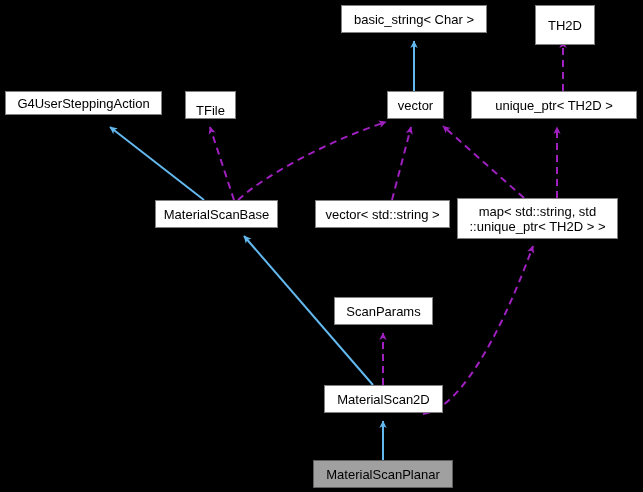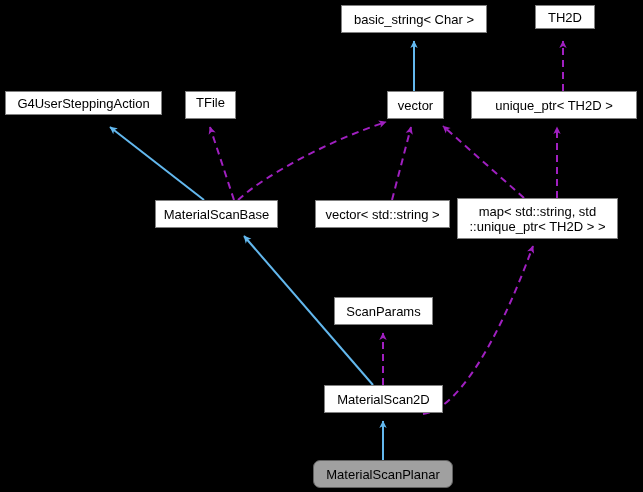--- a/index.html
+++ b/index.html
@@ -31,21 +31,21 @@
     align-items: center;
     justify-content: center;
     text-align: center;
     border: 1px solid #808080;
     background: #ffffff;
     color: #000000;
     font-size: 13px;
     line-height: 15px;
     letter-spacing: 0px;
     white-space: pre-line;
-    padding: 8px 6px;
+    padding: 0 6px;
     z-index: 5;
   }
   .node.highlight {
     background: #a0a0a0;
     border: 1px solid #606060;
   }
   .node-label {
     display: block;
     white-space: pre-line;
   }
@@ -73,26 +73,26 @@
         <path d="M 238,200 C 265,175 330,140 386,122" fill="none" stroke="#a020c0" stroke-width="2" stroke-dasharray="7,5" marker-end="url(#arrow-purple)"></path>
         <path d="M 392,200 L 411,127" fill="none" stroke="#a020c0" stroke-width="2" stroke-dasharray="7,5" marker-end="url(#arrow-purple)"></path>
         <path d="M 524,198 L 443,126" fill="none" stroke="#a020c0" stroke-width="2" stroke-dasharray="7,5" marker-end="url(#arrow-purple)"></path>
         <path d="M 557,198 L 557,127" fill="none" stroke="#a020c0" stroke-width="2" stroke-dasharray="7,5" marker-end="url(#arrow-purple)"></path>
         <path d="M 383,385 L 383,333" fill="none" stroke="#a020c0" stroke-width="2" stroke-dasharray="7,5" marker-end="url(#arrow-purple)"></path>
         <path d="M 423,414 C 455,410 495,350 533,246" fill="none" stroke="#a020c0" stroke-width="2" stroke-dasharray="7,5" marker-end="url(#arrow-purple)"></path>
       </g>
   </svg>
   <div id="nodes-group">
       <div class="node" style="left: 341px; top: 5px; width: 146px; height: 28px;"><span class="node-label">basic_string&lt; Char &gt;</span></div>
-      <div class="node" style="left: 535px; top: 5px; width: 60px; height: 24px;"><span class="node-label">TH2D</span></div>
+      <div class="node" style="left: 535px; top: 5px; width: 60px; height: 40px;"><span class="node-label">TH2D</span></div>
       <div class="node" style="left: 5px; top: 91px; width: 157px; height: 24px;"><span class="node-label">G4UserSteppingAction</span></div>
       <div class="node" style="left: 185px; top: 91px; width: 51px; height: 28px; align-items: flex-end;"><span class="node-label">TFile</span></div>
       <div class="node" style="left: 387px; top: 91px; width: 57px; height: 28px;"><span class="node-label">vector</span></div>
       <div class="node" style="left: 471px; top: 91px; width: 166px; height: 28px; align-items: center;"><span class="node-label">unique_ptr&lt; TH2D &gt;</span></div>
       <div class="node" style="left: 155px; top: 200px; width: 123px; height: 28px;"><span class="node-label">MaterialScanBase</span></div>
       <div class="node" style="left: 315px; top: 200px; width: 135px; height: 28px;"><span class="node-label">vector&lt; std::string &gt;</span></div>
       <div class="node" style="left: 457px; top: 198px; width: 161px; height: 41px;"><span class="node-label">map&lt; std::string, std
 ::unique_ptr&lt; TH2D &gt; &gt;</span></div>
       <div class="node" style="left: 334px; top: 297px; width: 99px; height: 28px;"><span class="node-label">ScanParams</span></div>
       <div class="node" style="left: 324px; top: 385px; width: 119px; height: 28px;"><span class="node-label">MaterialScan2D</span></div>
-      <div class="node highlight" style="left: 313px; top: 460px; width: 140px; height: 28px; border-radius: 7px;"><span class="node-label">MaterialScanPlanar</span></div>
+      <div class="node highlight" style="left: 313px; top: 460px; width: 140px; height: 28px;"><span class="node-label">MaterialScanPlanar</span></div>
     </div>
 </div>
 
 </body></html>

